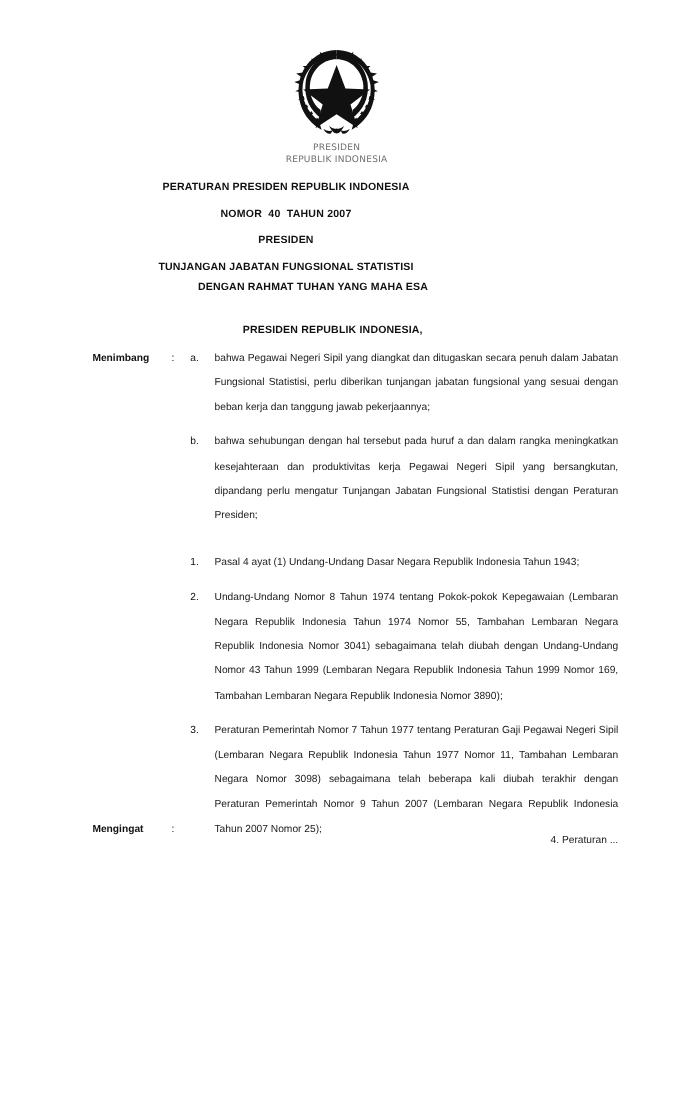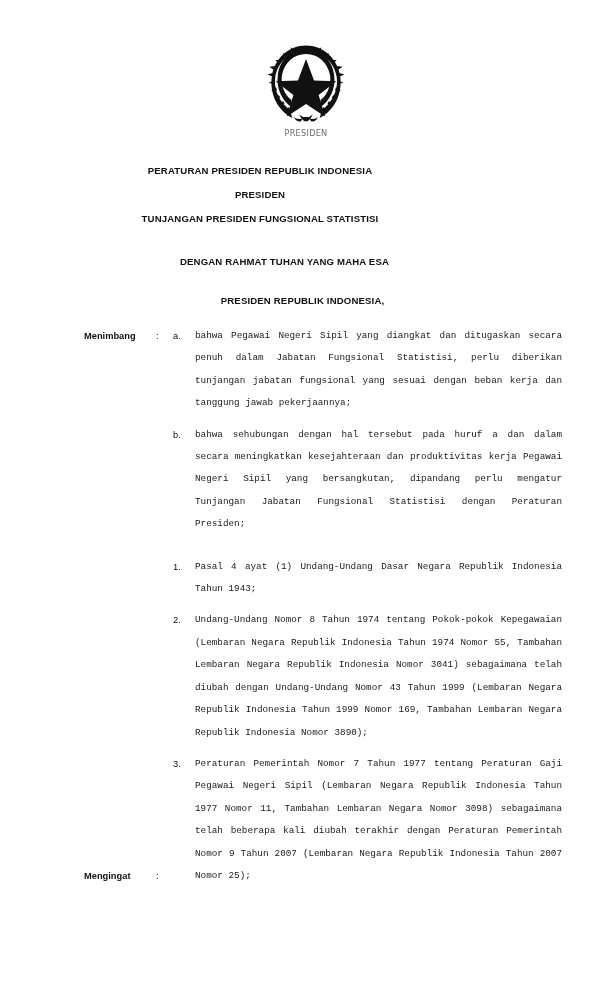--- a/index.html
+++ b/index.html
@@ -81,21 +81,20 @@
     color: #111111;
   }
   .decree-line.second { margin-top: 28px; margin-left: 36px; }
 
   
   .clauses {
     position: absolute;
     top: 314px;
     left: 84px;
     width: 478px;
-    margin-top: 11px;
   }
   .clause-row {
     display: flex;
     align-items: flex-start;
     width: 478px;
   }
   .clause-row.mengingat { margin-top: 20px; align-items: flex-end; }
 
   .clause-label {
     width: 72px;
@@ -131,21 +130,20 @@
   }
   .item-text {
     flex: 1 1 auto;
     width: 367px;
     font-size: 9.3px;
     line-height: 22.4px;
     text-align: justify;
     text-justify: inter-word;
     color: #1a1a1a;
     hyphens: none;
-    font-family: Liberation Mono, monospace;
   }
   .item-text.last-line-left { text-align-last: left; }
 
   
   .footer-cont {
     position: absolute;
     top: 752px;
     left: 84px;
     width: 478px;
     text-align: right;
@@ -199,47 +197,49 @@
         <path d="M42 85 q8 7 16 0 q-4 8 -8 8 q-4 0 -8 -8 z"></path>
         <circle cx="50" cy="90" r="2.4"></circle>
         <path d="M36 88 q6 4 10 1 l-2 4 q-5 1 -8 -5 z"></path>
         <path d="M64 88 q-6 4 -10 1 l2 4 q5 1 8 -5 z"></path>
 
         <path d="M50 20 L59.4 45.1 L85.6 46.0 L64.8 62.0 L72.3 87.1 L50 72.5 L27.7 87.1 L35.2 62.0 L14.4 46.0 L40.6 45.1 Z"></path>
       </g>
     </svg>
     <div class="emblem-caption">
       <div>PRESIDEN</div>
+      <div>REPUBLIK INDONESIA</div>
     </div>
   </div>
 
   <div class="title-block">
     <div class="title-line">PERATURAN PRESIDEN REPUBLIK INDONESIA</div>
+    <div class="title-line t-nomor">NOMOR  40  TAHUN 2007</div>
     <div class="title-line">PRESIDEN</div>
-    <div class="title-line">TUNJANGAN PRESIDEN FUNGSIONAL STATISTISI</div>
+    <div class="title-line">TUNJANGAN JABATAN FUNGSIONAL STATISTISI</div>
   </div>
 
   <div class="decree-block">
     <div class="decree-line">DENGAN RAHMAT TUHAN YANG MAHA ESA</div>
     <div class="decree-line second">PRESIDEN REPUBLIK INDONESIA,</div>
   </div>
 
   <div class="clauses">
 
     <div class="clause-row">
       <div class="clause-label">Menimbang</div>
       <div class="clause-colon">:</div>
       <div class="clause-items">
         <div class="clause-item">
           <div class="item-marker">a.</div>
           <div class="item-text last-line-left">bahwa Pegawai Negeri Sipil yang diangkat dan ditugaskan secara penuh dalam Jabatan Fungsional Statistisi, perlu diberikan tunjangan jabatan fungsional yang sesuai dengan beban kerja dan tanggung jawab pekerjaannya;</div>
         </div>
         <div class="clause-item">
           <div class="item-marker">b.</div>
-          <div class="item-text last-line-left">bahwa sehubungan dengan hal tersebut pada huruf a dan dalam secara meningkatkan kesejahteraan dan produktivitas kerja Pegawai Negeri Sipil yang bersangkutan, dipandang perlu mengatur Tunjangan Jabatan Fungsional Statistisi dengan Peraturan Presiden;</div>
+          <div class="item-text last-line-left">bahwa sehubungan dengan hal tersebut pada huruf a dan dalam rangka meningkatkan kesejahteraan dan produktivitas kerja Pegawai Negeri Sipil yang bersangkutan, dipandang perlu mengatur Tunjangan Jabatan Fungsional Statistisi dengan Peraturan Presiden;</div>
         </div>
       </div>
     </div>
 
     <div class="clause-row mengingat">
       <div class="clause-label">Mengingat</div>
       <div class="clause-colon">:</div>
       <div class="clause-items">
         <div class="clause-item">
           <div class="item-marker">1.</div>
@@ -251,14 +251,15 @@
         </div>
         <div class="clause-item">
           <div class="item-marker">3.</div>
           <div class="item-text last-line-left">Peraturan Pemerintah Nomor 7 Tahun 1977 tentang Peraturan Gaji Pegawai Negeri Sipil (Lembaran Negara Republik Indonesia Tahun 1977 Nomor 11, Tambahan Lembaran Negara Nomor 3098) sebagaimana telah beberapa kali diubah terakhir dengan Peraturan Pemerintah Nomor 9 Tahun 2007 (Lembaran Negara Republik Indonesia Tahun 2007 Nomor 25);</div>
         </div>
       </div>
     </div>
 
   </div>
 
+  <div class="footer-cont">4. Peraturan ...</div>
 
 </div>
 
 </body></html>

